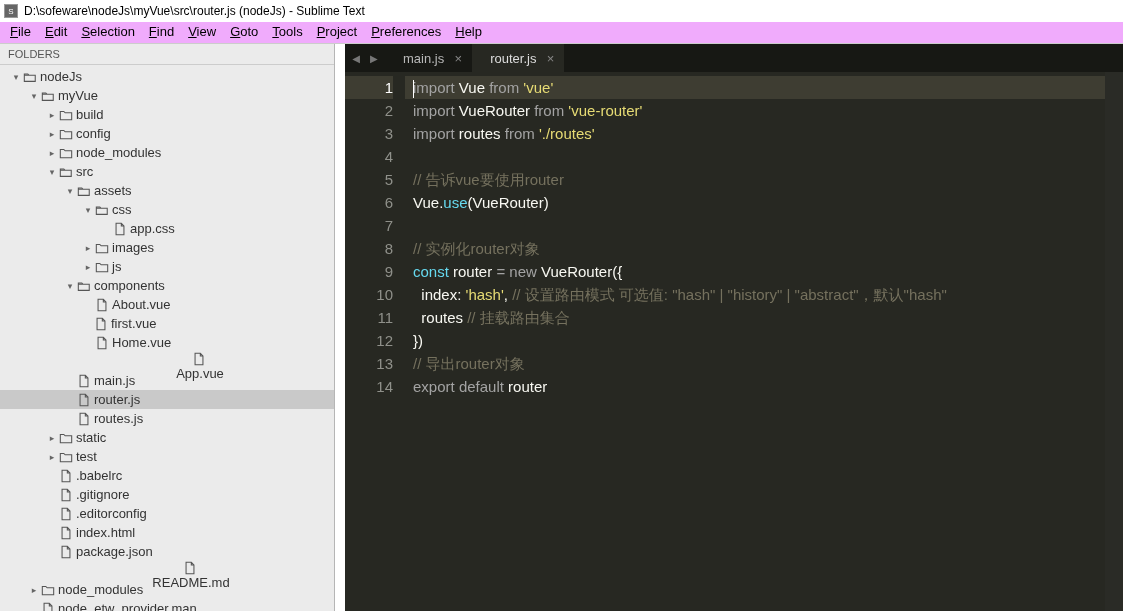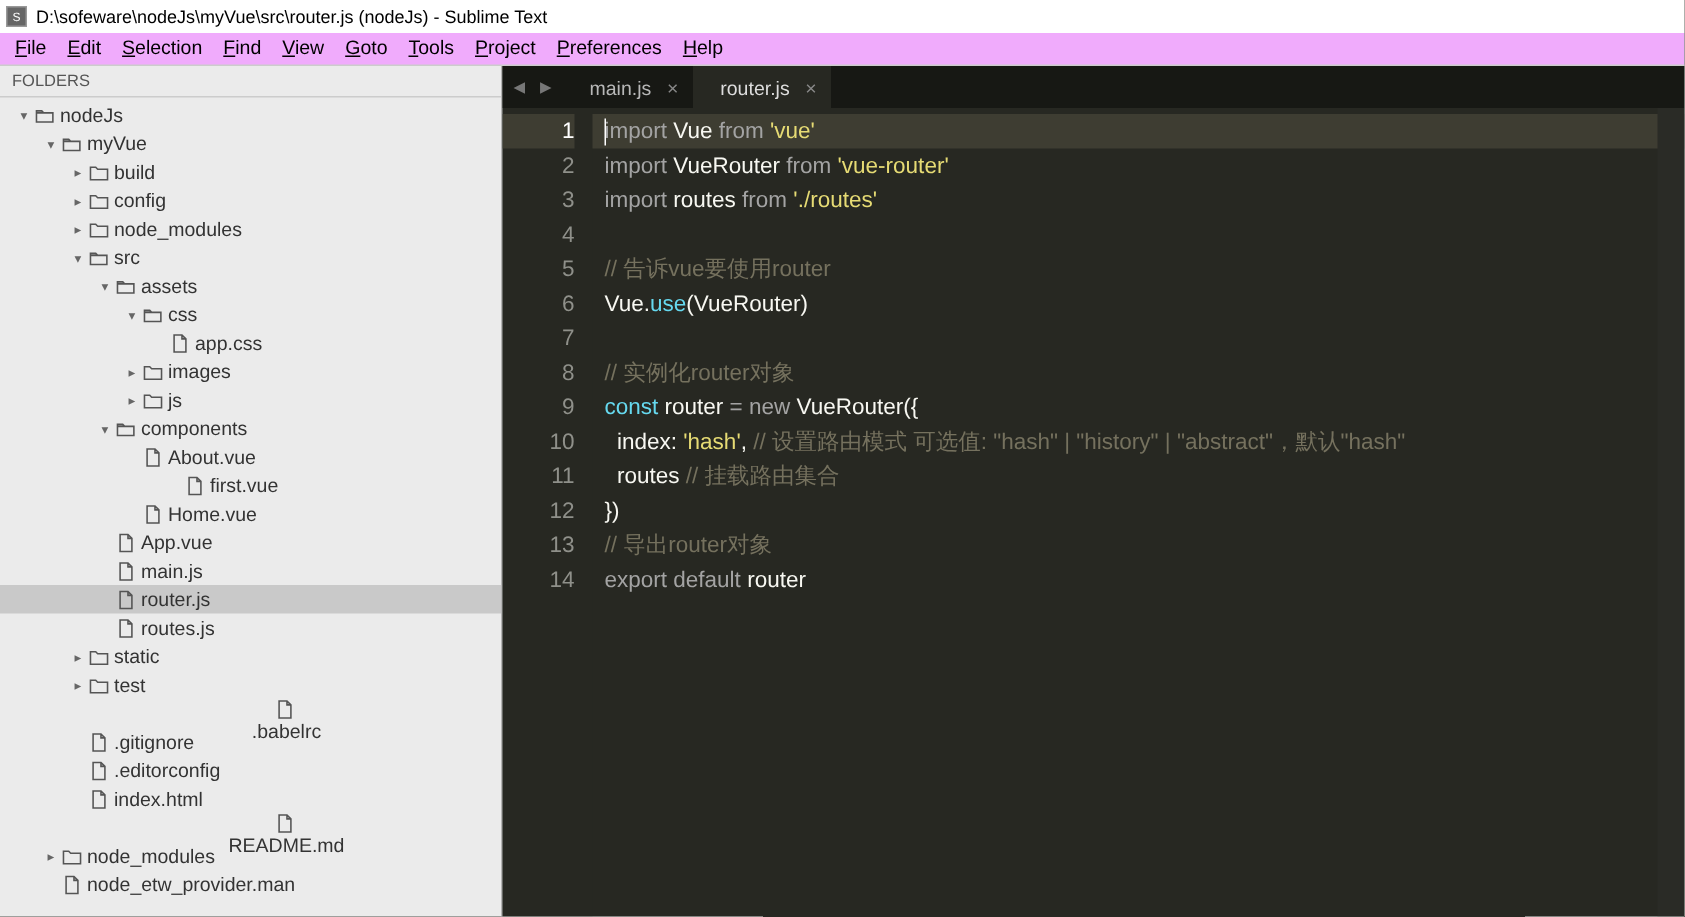--- a/index.html
+++ b/index.html
@@ -2,21 +2,21 @@
 <html><head>
 <meta charset="utf-8">
 <style>
 * { margin:0; padding:0; box-sizing:border-box; font-family:"Segoe UI",Arial,sans-serif; }
 body { width:1123px; height:611px; background:#fff; overflow:hidden; display:flex; flex-direction:column; }
 .titlebar { height:22px; background:#fff; display:flex; align-items:center; padding:0 4px; gap:6px; font-size:12px; color:#000; }
 .titlebar .logo { width:14px; height:14px; background:#666; border:1px solid #999; display:inline-flex; align-items:center; justify-content:center; font-size:8px; color:#fff; }
 .menubar { height:22px; background:#f0abfc; display:flex; align-items:flex-start; padding:0 4px; gap:2px; font-size:13px; color:#000; border-bottom:1px solid #ccc; }
 .menubar .mi { padding:2px 6px; cursor:pointer; }
 .menubar .mi .u { text-decoration:underline; }
-.main { flex:1; display:flex; overflow:hidden; }
+.main { flex:1; display:flex; overflow:hidden;gap:10px; }
 .sidebar { width:335px; background:#ebebeb; border-right:1px solid #b5b5b5; display:flex; flex-direction:column; overflow:hidden; }
 .sidebar-hdr { font-size:11px; color:#555; padding:4px 8px; border-bottom:1px solid #ccc; }
 .tree { flex:1; overflow:auto; font-size:13px; color:#333; padding-top:2px; }
 .row { display:flex; align-items:center; height:19px; cursor:pointer; white-space:nowrap; }
 .row.sel { background:#c9c9c9; }
 .arrow { width:12px; display:inline-flex; justify-content:center; font-size:9px; color:#666; }
 .icon { width:16px; display:inline-flex; justify-content:center; }
 .icon svg { width:14px; height:14px; }
 .label { padding-left:2px; }
 .editor { flex:1; background:#272822; display:flex; flex-direction:column; position:relative; }
@@ -175,93 +175,93 @@
         </div>
         <div class="row" style="padding-left: 82px;">
           <span class="arrow"></span>
           <span class="icon">
             <svg viewBox="0 0 16 16">
               <path fill="none" stroke="#555" stroke-width="1.2" d="M3.5 1.5 h6 l3 3 v10 h-9 z M9.5 1.5 v3 h3"></path>
             </svg>
           </span>
           <span class="label">About.vue</span>
         </div>
-        <div class="row" style="padding-left: 110px;">
+        <div class="row" style="padding-left: 81px;">
           <span class="arrow"></span>
           <span class="icon">
             <svg viewBox="0 0 16 16">
               <path fill="none" stroke="#555" stroke-width="1.2" d="M3.5 1.5 h6 l3 3 v10 h-9 z M9.5 1.5 v3 h3"></path>
             </svg>
           </span>
           <span class="label">first.vue</span>
         </div>
         <div class="row" style="padding-left: 82px;">
           <span class="arrow"></span>
           <span class="icon">
             <svg viewBox="0 0 16 16">
               <path fill="none" stroke="#555" stroke-width="1.2" d="M3.5 1.5 h6 l3 3 v10 h-9 z M9.5 1.5 v3 h3"></path>
             </svg>
           </span>
           <span class="label">Home.vue</span>
         </div>
+        <div class="row" style="padding-left: 64px; flex-direction: column;">
+          <span class="arrow"></span>
+          <span class="icon">
+            <svg viewBox="0 0 16 16">
+              <path fill="none" stroke="#555" stroke-width="1.2" d="M3.5 1.5 h6 l3 3 v10 h-9 z M9.5 1.5 v3 h3"></path>
+            </svg>
+          </span>
+          <span class="label">App.vue</span>
+        </div>
         <div class="row" style="padding-left: 64px;">
           <span class="arrow"></span>
           <span class="icon">
             <svg viewBox="0 0 16 16">
               <path fill="none" stroke="#555" stroke-width="1.2" d="M3.5 1.5 h6 l3 3 v10 h-9 z M9.5 1.5 v3 h3"></path>
             </svg>
           </span>
-          <span class="label">App.vue</span>
+          <span class="label">main.js</span>
+        </div>
+        <div class="row sel" style="padding-left: 64px;">
+          <span class="arrow"></span>
+          <span class="icon">
+            <svg viewBox="0 0 16 16">
+              <path fill="none" stroke="#555" stroke-width="1.2" d="M3.5 1.5 h6 l3 3 v10 h-9 z M9.5 1.5 v3 h3"></path>
+            </svg>
+          </span>
+          <span class="label">router.js</span>
         </div>
         <div class="row" style="padding-left: 64px;">
           <span class="arrow"></span>
           <span class="icon">
             <svg viewBox="0 0 16 16">
               <path fill="none" stroke="#555" stroke-width="1.2" d="M3.5 1.5 h6 l3 3 v10 h-9 z M9.5 1.5 v3 h3"></path>
             </svg>
           </span>
-          <span class="label">main.js</span>
-        </div>
-        <div class="row sel" style="padding-left: 64px;">
-          <span class="arrow"></span>
-          <span class="icon">
-            <svg viewBox="0 0 16 16">
-              <path fill="none" stroke="#555" stroke-width="1.2" d="M3.5 1.5 h6 l3 3 v10 h-9 z M9.5 1.5 v3 h3"></path>
-            </svg>
-          </span>
-          <span class="label">router.js</span>
-        </div>
-        <div class="row" style="padding-left: 64px;">
-          <span class="arrow"></span>
-          <span class="icon">
-            <svg viewBox="0 0 16 16">
-              <path fill="none" stroke="#555" stroke-width="1.2" d="M3.5 1.5 h6 l3 3 v10 h-9 z M9.5 1.5 v3 h3"></path>
-            </svg>
-          </span>
           <span class="label">routes.js</span>
         </div>
         <div class="row" style="padding-left: 46px;">
           <span class="arrow">▸</span>
           <span class="icon">
             <svg viewBox="0 0 16 16">
               <path fill="none" stroke="#555" stroke-width="1.2" d="M1.5 4 h4 l1.5 1.5 h7.5 v8 h-13 z"></path>
             </svg>
           </span>
           <span class="label">static</span>
         </div>
         <div class="row" style="padding-left: 46px;">
           <span class="arrow">▸</span>
           <span class="icon">
             <svg viewBox="0 0 16 16">
               <path fill="none" stroke="#555" stroke-width="1.2" d="M1.5 4 h4 l1.5 1.5 h7.5 v8 h-13 z"></path>
             </svg>
           </span>
           <span class="label">test</span>
         </div>
-        <div class="row" style="padding-left: 46px; flex-direction: column;">
+        <div class="row" style="padding-left: 46px;">
           <span class="arrow"></span>
           <span class="icon">
             <svg viewBox="0 0 16 16">
               <path fill="none" stroke="#555" stroke-width="1.2" d="M3.5 1.5 h6 l3 3 v10 h-9 z M9.5 1.5 v3 h3"></path>
             </svg>
           </span>
           <span class="label">.babelrc</span>
         </div>
         <div class="row" style="padding-left: 46px;">
           <span class="arrow"></span>
@@ -282,20 +282,29 @@
           <span class="label">.editorconfig</span>
         </div>
         <div class="row" style="padding-left: 46px;">
           <span class="arrow"></span>
           <span class="icon">
             <svg viewBox="0 0 16 16">
               <path fill="none" stroke="#555" stroke-width="1.2" d="M3.5 1.5 h6 l3 3 v10 h-9 z M9.5 1.5 v3 h3"></path>
             </svg>
           </span>
           <span class="label">index.html</span>
+        </div>
+        <div class="row" style="padding-left: 46px;">
+          <span class="arrow"></span>
+          <span class="icon">
+            <svg viewBox="0 0 16 16">
+              <path fill="none" stroke="#555" stroke-width="1.2" d="M3.5 1.5 h6 l3 3 v10 h-9 z M9.5 1.5 v3 h3"></path>
+            </svg>
+          </span>
+          <span class="label">package.json</span>
         </div>
         <div class="row" style="padding-left: 46px; flex-direction: column;">
           <span class="arrow"></span>
           <span class="icon">
             <svg viewBox="0 0 16 16">
               <path fill="none" stroke="#555" stroke-width="1.2" d="M3.5 1.5 h6 l3 3 v10 h-9 z M9.5 1.5 v3 h3"></path>
             </svg>
           </span>
           <span class="label">README.md</span>
         </div>

